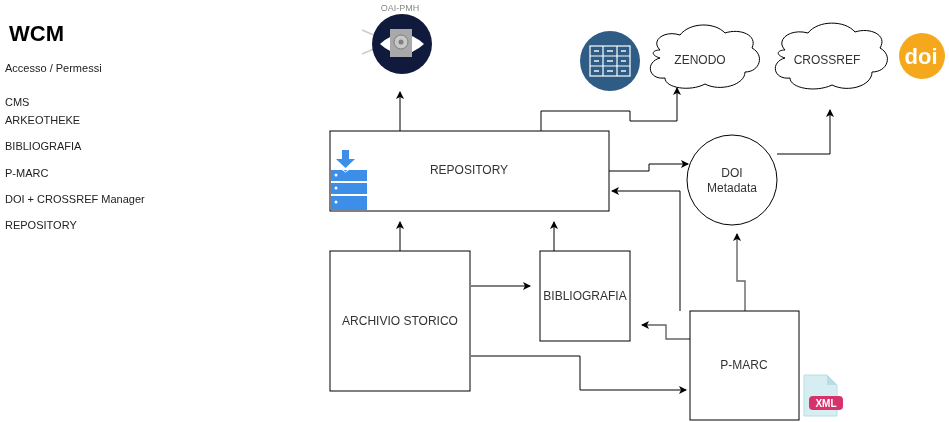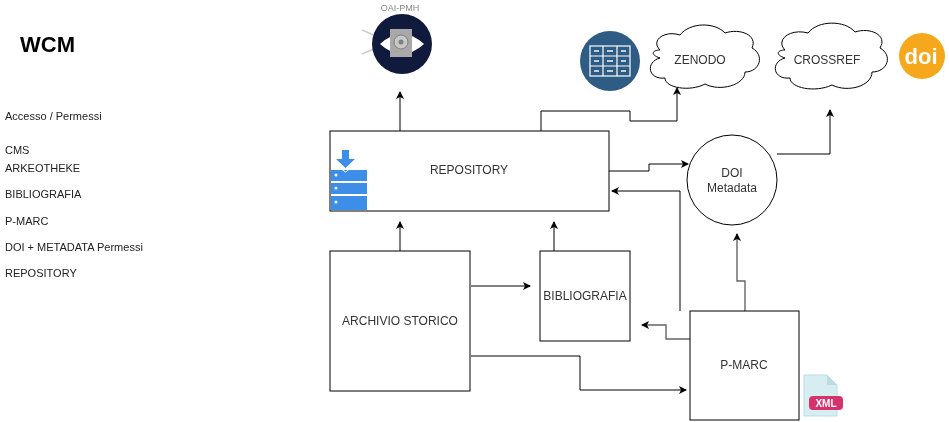--- a/index.html
+++ b/index.html
@@ -1,36 +1,36 @@
 <!DOCTYPE html>
 <html><head>
 <meta charset="utf-8">
 <style>
   html, body { margin:0; padding:0; background:#ffffff; }
   body { width:949px; height:422px; position:relative; overflow:hidden; font-family:"Liberation Sans", sans-serif; color:#222; }
   .sidebar { position:absolute; left:5px; top:0; width:180px; }
-  .sidebar h1 { margin:15px; position:absolute; top:17px; left:0; font-size:22px; font-weight:bold; color:#000; white-space:nowrap; }
-  .sidebar .item { position:absolute; left:0; font-size:11px; color:#222; white-space:nowrap; cursor:pointer;margin-top:48px; }
+  .sidebar h1 { margin:4px; position:absolute; top:17px; left:0; font-size:22px; font-weight:bold; color:#000; white-space:nowrap; }
+  .sidebar .item { position:absolute; left:0; font-size:11px; color:#222; white-space:nowrap; cursor:pointer; }
   svg#diagram { position:absolute; left:0; top:0; }
   .lbl { font-family:"Liberation Sans", sans-serif; font-size:12px; fill:#333; }
   .node { fill:#fff; stroke:#000; stroke-width:1; }
   .edge { fill:none; stroke:#000; stroke-width:1; }
   .edge-gray { fill:none; stroke:#666; stroke-width:1.4; }
 </style>
 </head>
 <body>
 
 <div class="sidebar">
   <h1>WCM</h1>
   <div class="item" style="top:62px">Accesso / Permessi</div>
   <div class="item" style="top:96px">CMS</div>
   <div class="item" style="top:114px">ARKEOTHEKE</div>
   <div class="item" style="top:140px">BIBLIOGRAFIA</div>
   <div class="item" style="top:167px">P-MARC</div>
-  <div class="item" style="top:193px">DOI + METADATA Permessi</div>
+  <div class="item" style="top:193px">DOI + CROSSREF Manager</div>
   <div class="item" style="top:219px">REPOSITORY</div>
 </div>
 
 <svg id="diagram" width="949" height="422" viewBox="0 0 949 422">
   <defs>
     <marker id="arr" markerWidth="8" markerHeight="8" refX="7" refY="4" orient="auto" markerUnits="userSpaceOnUse">
       <path d="M0,0 L8,4 L0,8 L2,4 Z" fill="#000"></path>
     </marker>
   </defs>
 

